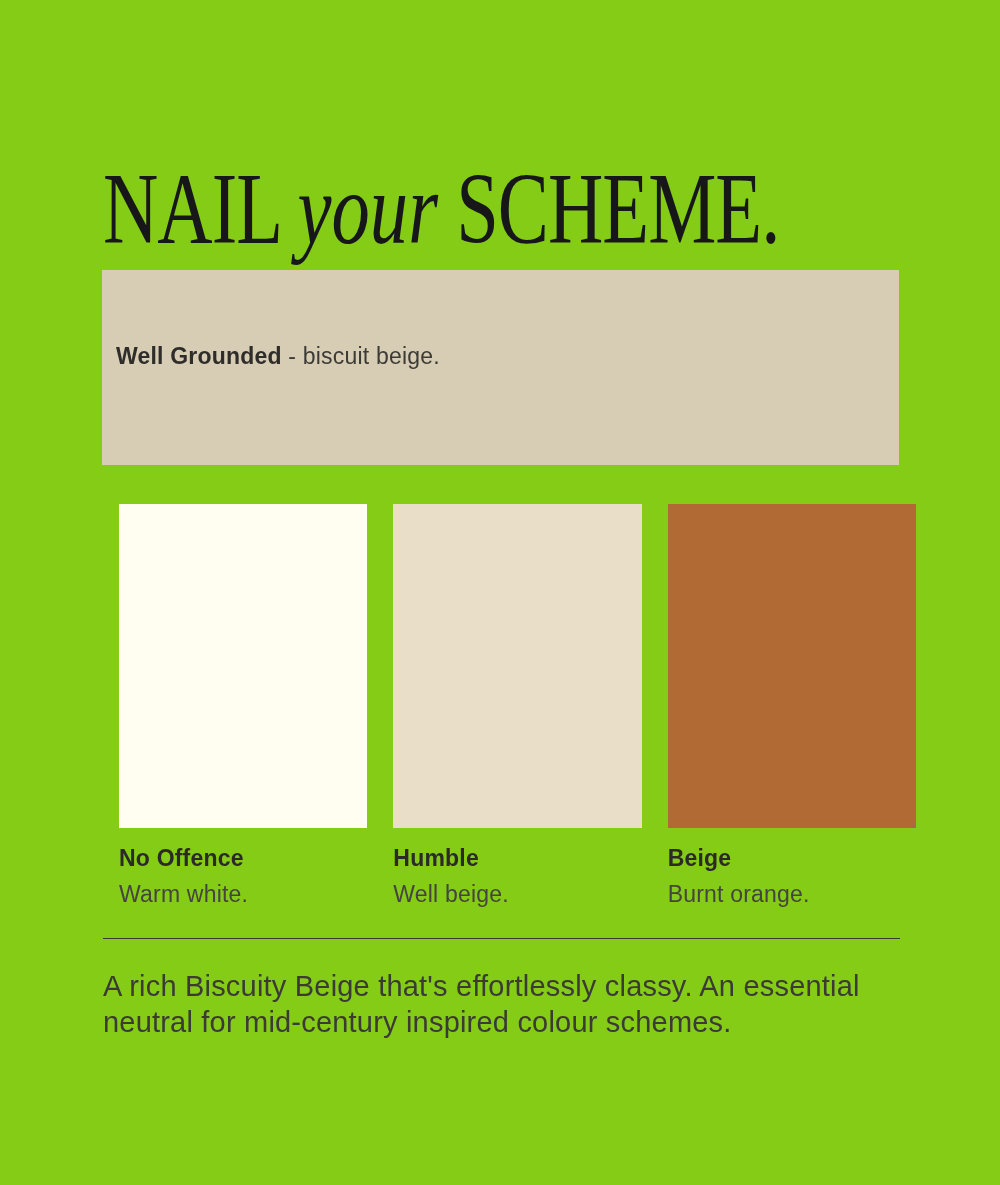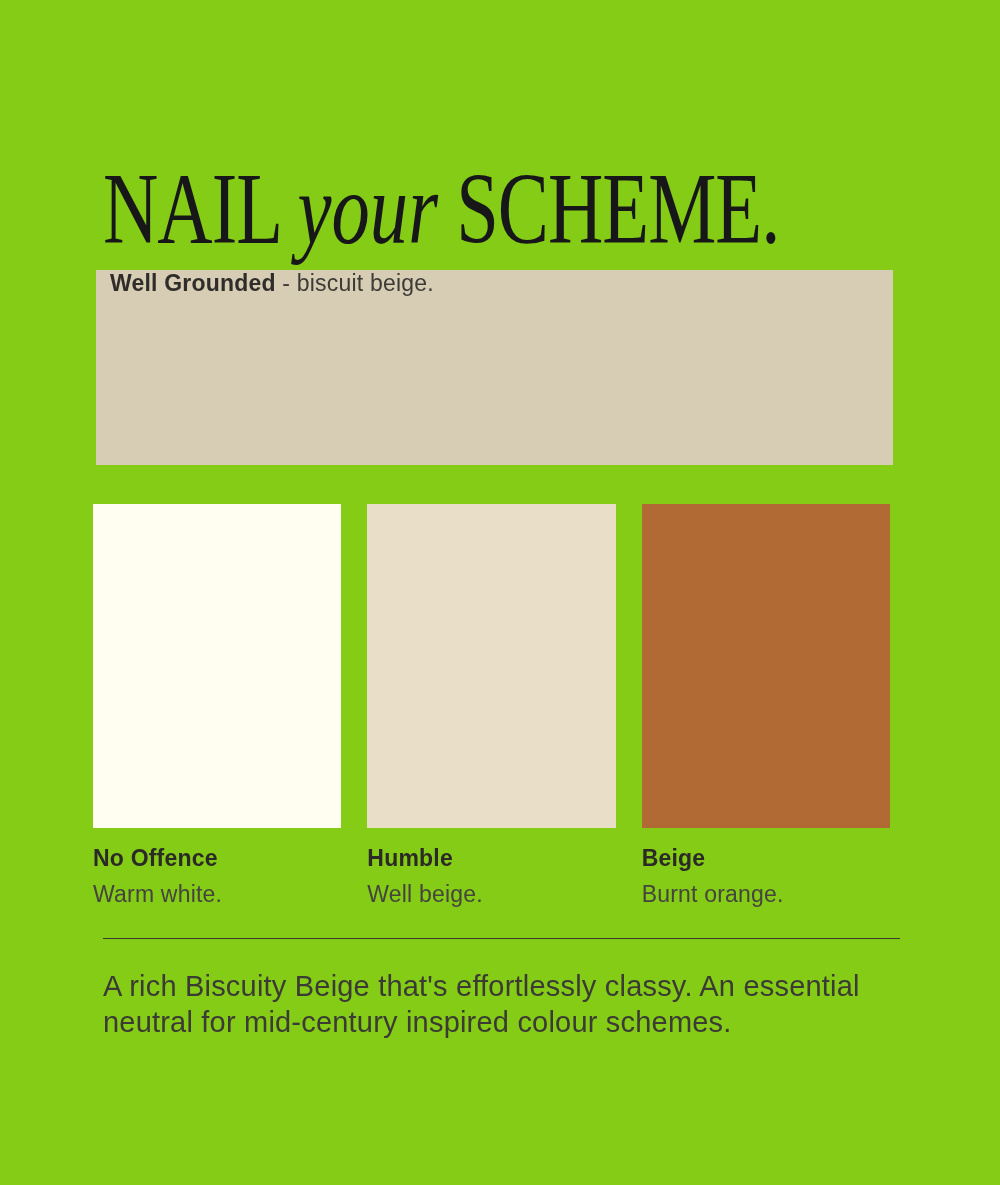--- a/index.html
+++ b/index.html
@@ -33,41 +33,41 @@
   }
   .title .script {
     font-style: italic;
     font-weight: 400;
     letter-spacing: 0;
   }
 
   
   .hero {
     position: absolute;
-    left: 96px;
+    left: 102px;
     top: 270px;
     width: 797px;
     height: 195px;
     display: flex;
-    align-items: flex-start;
+    align-items: center;
   }
   .hero-label {
     padding: 0 0 22px 14px;
     font-size: 23px;
     color: #2e2d29;
     letter-spacing: 0.2px;
   }
   .hero-label .name { font-weight: 700; }
   .hero-label .sep  { font-weight: 400; color: #3c3b35; }
   .hero-label .desc { font-weight: 400; color: #3c3b35; }
 
   
   .swatch-row {
     position: absolute;
-    left: 93px;
+    left: 119px;
     top: 504px;
     width: 797px;
     display: flex;
     gap: 26px;
   }
   .swatch-card { flex: 1; }
   .swatch-chip {
     width: 100%;
     height: 324px;
   }

